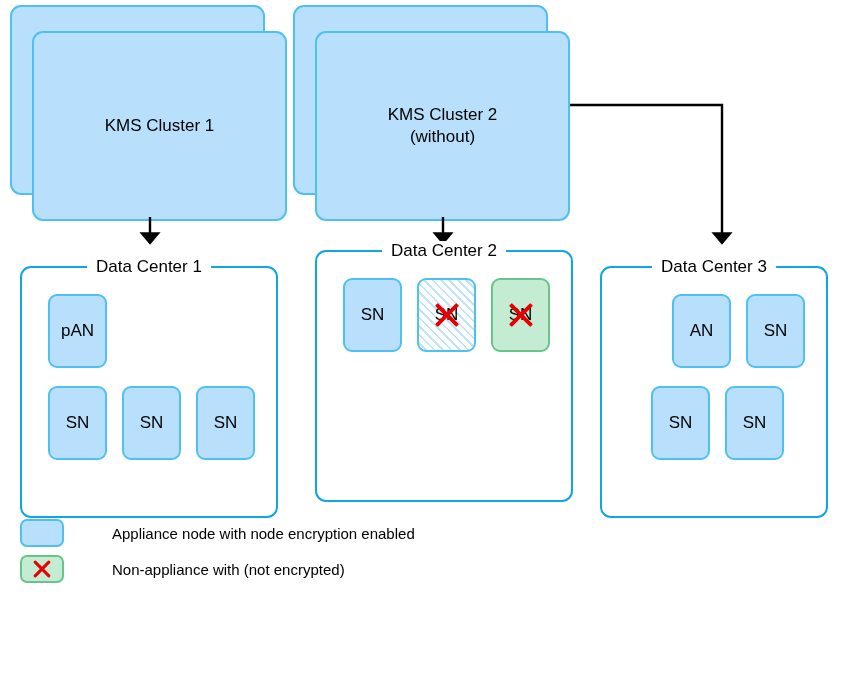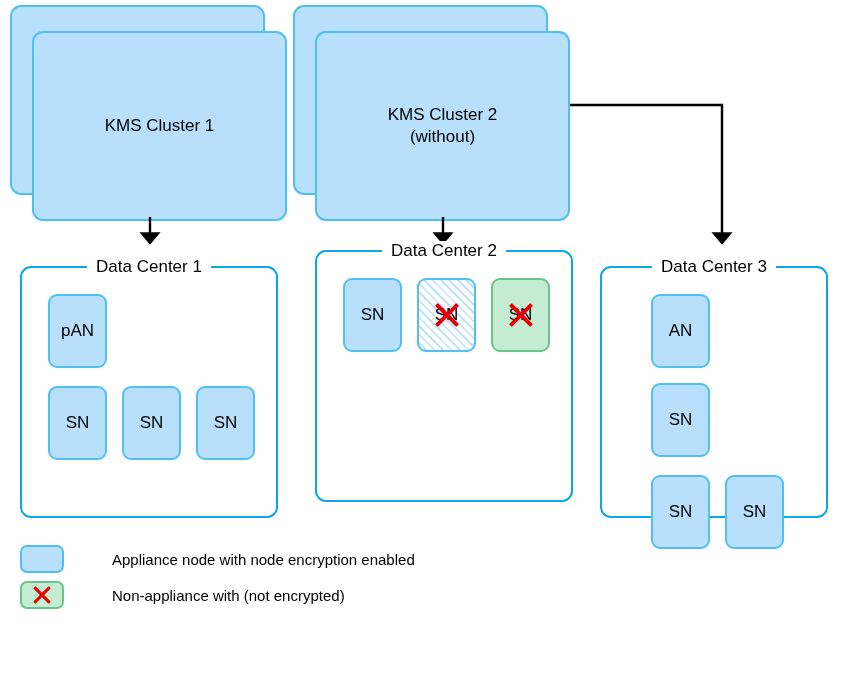--- a/index.html
+++ b/index.html
@@ -148,21 +148,21 @@
     background: #e60000;
     border-radius: 1px;
   }
   .x-mark::before { transform: translateX(-50%) rotate(45deg); }
   .x-mark::after  { transform: translateX(-50%) rotate(-45deg); }
 
   
   .legend {
     position: absolute;
     left: 20px;
-    top: 541px;
+    top: 515px;
   }
   .legend-row {
     display: flex;
     align-items: center;
     height: 36px;
   }
   .legend-swatch {
     width: 44px;
     height: 28px;
     border-radius: 7px;
@@ -273,21 +273,21 @@
         <span class="node-label">SN</span>
         <span class="x-mark"></span>
       </div>
     </div>
   </div>
 </div>
 
 <div class="dc" style="left:600px; top:266px; width:228px; height:252px;">
   <div class="dc-title">Data Center 3</div>
   <div class="dc-body">
-    <div class="node-row" style="padding-left:49px;flex-direction:column;">
+    <div class="node-row" style="padding-left:70px;">
       <div class="node blue">
         <span class="node-label">AN</span>
       </div>
       <div class="node blue">
         <span class="node-label">SN</span>
       </div>
     </div>
     <div class="node-row" style="padding-left:49px;">
       <div class="node blue">
         <span class="node-label">SN</span>

